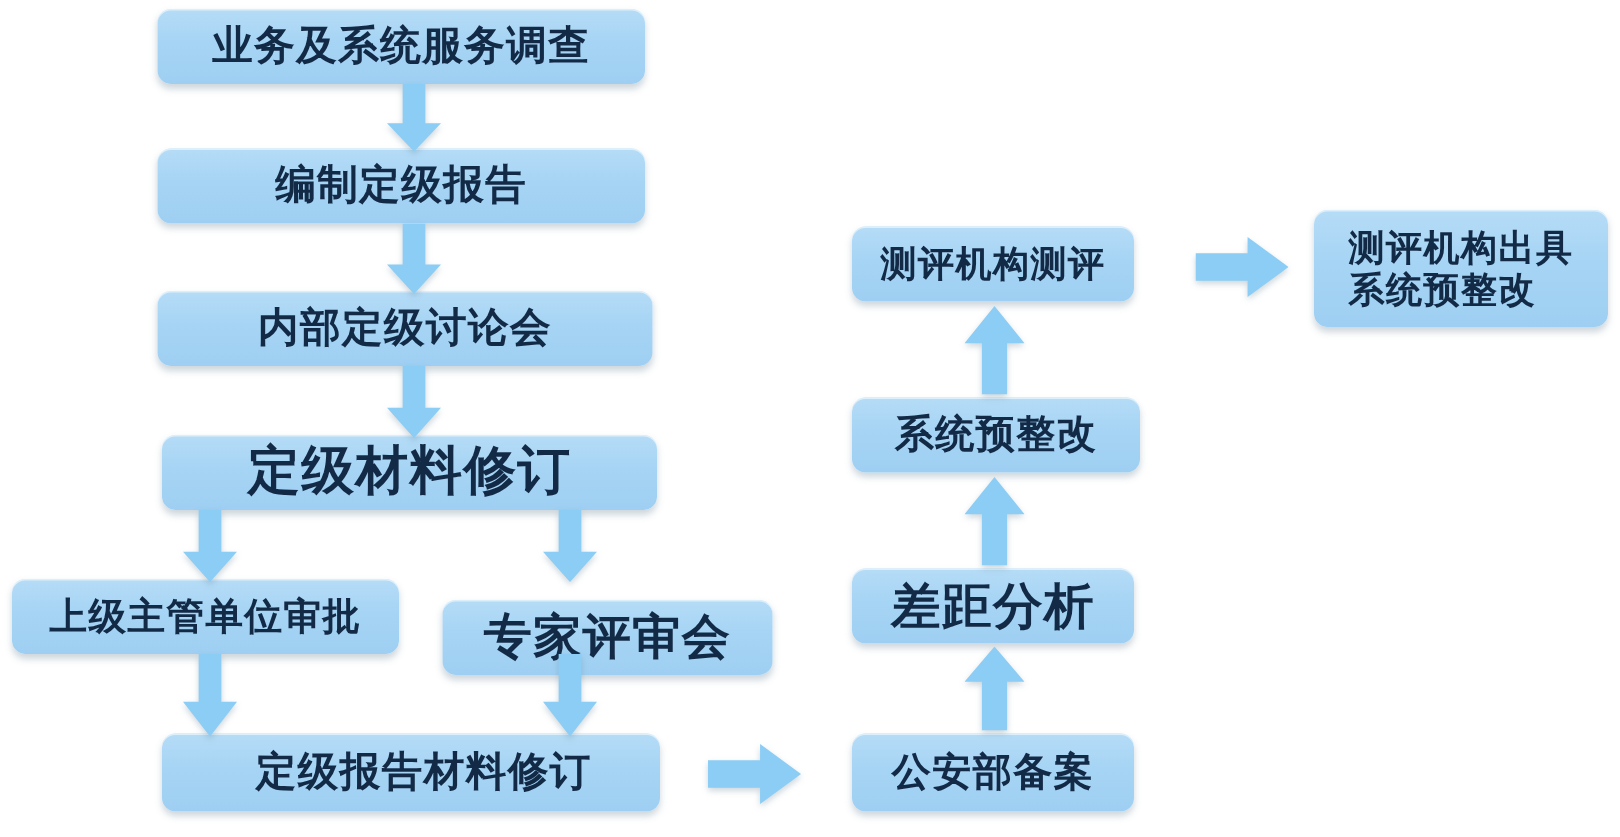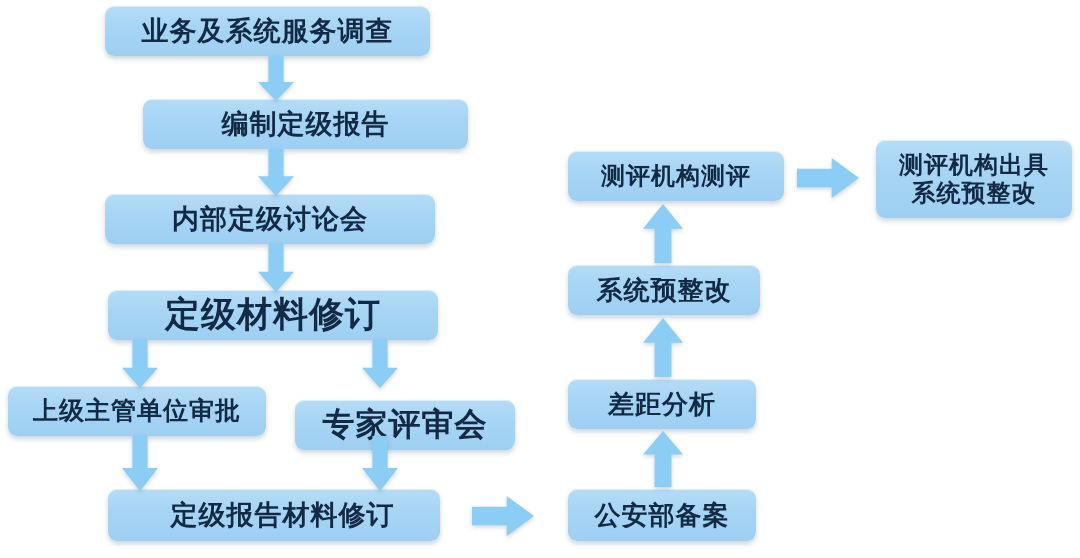--- a/index.html
+++ b/index.html
@@ -14,51 +14,50 @@
     background: #ffffff;
     font-family: "DejaVu Sans", "Liberation Sans", sans-serif;
     overflow: hidden;
   }
   .node {
     position: absolute;
     box-sizing: border-box;
     display: flex;
     align-items: center;
     justify-content: center;
-    text-align: center;
     border-radius: 9px;
     background: linear-gradient(180deg, #b5dcf7 0%, #a6d4f4 45%, #9ecff2 100%);
     box-shadow: 0 3px 5px rgba(90,120,140,0.30), 0 1px 0 rgba(255,255,255,0.55) inset;
     color: #122a46;
     font-weight: bold;
     letter-spacing: 1px;
     line-height: 1.18;
     white-space: pre-line;
   }
   .arrow {
     position: absolute;
     filter: drop-shadow(0 2px 2px rgba(90,120,140,0.30));
   }
   .arrow svg { display: block; }
 </style>
 </head>
 <body>
 
 <div id="canvas" style="background: rgb(255, 255, 255);">
     <div class="node" style="left: 105px; top: 6px; width: 325px; height: 50px; font-size: 27px;">业务及系统服务调查</div>
-    <div class="node" style="left: 105px; top: 99px; width: 325px; height: 50px; font-size: 27px; margin-left: 38px;">编制定级报告</div>
+    <div class="node" style="left: 105px; top: 99px; width: 325px; height: 50px; font-size: 27px;">编制定级报告</div>
     <div class="node" style="left: 105px; top: 194px; width: 330px; height: 50px; font-size: 27px;">内部定级讨论会</div>
     <div class="node" style="left: 108px; top: 290px; width: 330px; height: 50px; font-size: 35px;">定级材料修订</div>
     <div class="node" style="left: 8px; top: 386px; width: 258px; height: 50px; font-size: 25px;">上级主管单位审批</div>
     <div class="node" style="left: 295px; top: 400px; width: 220px; height: 50px; font-size: 32px;">专家评审会</div>
     <div class="node" style="left: 108px; top: 489px; width: 332px; height: 52px; font-size: 27px; padding-left: 17px;">定级报告材料修订</div>
     <div class="node" style="left: 568px; top: 489px; width: 188px; height: 52px; font-size: 26px;">公安部备案</div>
-    <div class="node" style="left: 568px; top: 379px; width: 188px; height: 50px; font-size: 26px;">差距分析</div>
+    <div class="node" style="left: 568px; top: 379px; width: 188px; height: 50px; font-size: 33px;">差距分析</div>
     <div class="node" style="left: 568px; top: 265px; width: 192px; height: 50px; font-size: 26px;">系统预整改</div>
-    <div class="node" style="left: 568px; top: 151px; width: 216px; height: 50px; font-size: 24px;">测评机构测评</div>
+    <div class="node" style="left: 568px; top: 151px; width: 188px; height: 50px; font-size: 24px;">测评机构测评</div>
     <div class="node" style="left: 876px; top: 140px; width: 196px; height: 78px; font-size: 24px;">测评机构出具
 系统预整改</div>
     <div class="arrow" style="left: 258px; top: 56px; width: 36px; height: 45px;">
       <svg width="36" height="45" viewBox="0 0 36 45">
         <path d="M10.440000000000001,0 L25.56,0 L25.56,26.1 L36,26.1 L18,45 L0,26.1 L10.440000000000001,26.1 Z" fill="#8ccdf5"></path>
       </svg>
     </div>
     <div class="arrow" style="left: 258px; top: 149px; width: 36px; height: 47px;">
       <svg width="36" height="47" viewBox="0 0 36 47">
         <path d="M10.440000000000001,0 L25.56,0 L25.56,27.26 L36,27.26 L18,47 L0,27.26 L10.440000000000001,27.26 Z" fill="#8ccdf5"></path>

